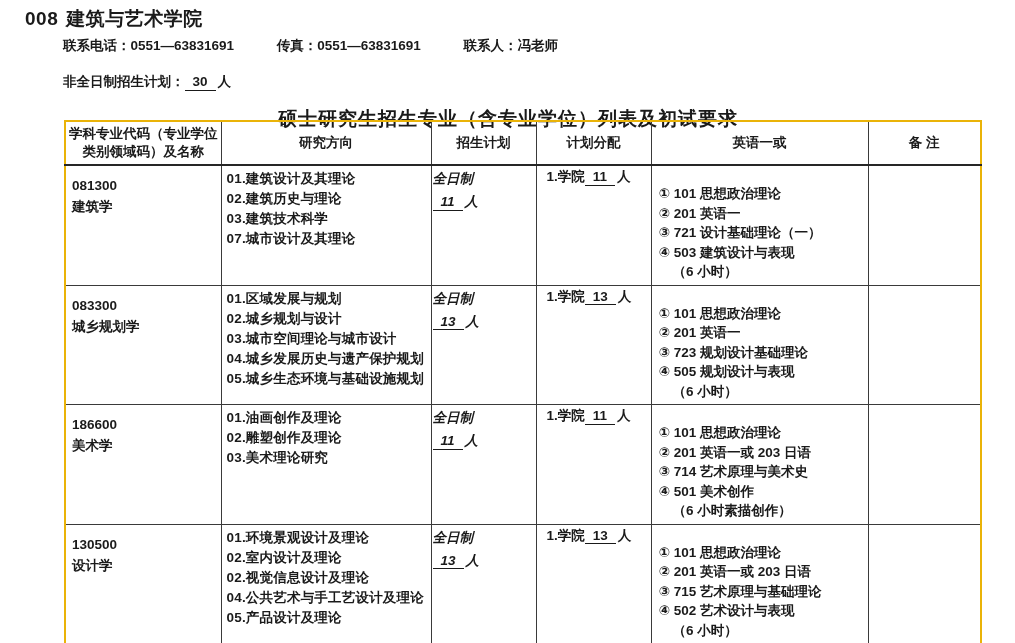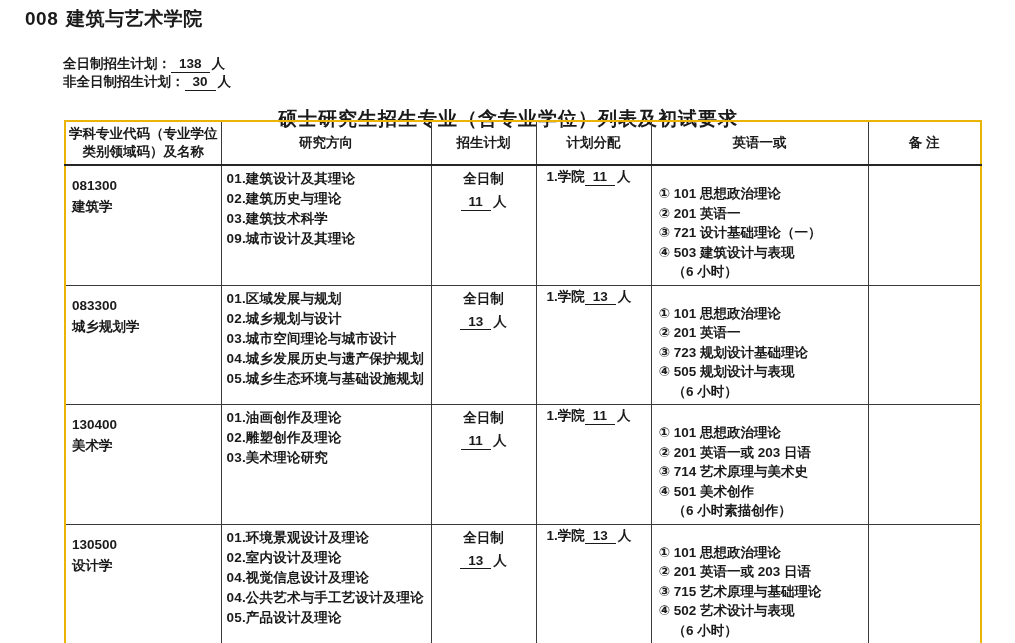--- a/index.html
+++ b/index.html
@@ -56,39 +56,41 @@
     height: 40px;
     border-bottom: 2px solid #262626;
     text-align: center; vertical-align: middle;
     padding: 1px 2px; line-height: 18px;
   }
   .adm tbody tr { height: 112px; }
   .adm td { vertical-align: top; }
 
   .cell-code { padding: 9px 6px; line-height: 21px; }
   .cell-dir  { padding: 3px 4px 3px 5px; line-height: 20px; letter-spacing: 0.2px; }
-  .cell-plan { text-align: center; vertical-align: middle; line-height: 23px; }
+  .cell-plan { text-align: left; vertical-align: middle; line-height: 23px; font-style: italic; }
   .cell-alloc{ vertical-align: middle; padding-left: 10px; line-height: 20px; }
   .cell-subj { padding: 18px 4px 3px 7px; line-height: 19.5px; }
   .cell-note { }
   .dur-line { padding-left: 14px; }
 </style>
 </head>
 <body>
 
 <div class="doc">
 
   <div class="college-title">
     <span class="code">008</span><span>建筑与艺术学院</span>
   </div>
 
-
-  <div class="meta-line line-fulltime">
-    <span>全日制招生计划：</span><span class="u">138</span><span class="unit">人</span>
+  <div class="meta-line line-contact">
+    <span class="seg seg-phone"><span>联系电话：</span><span>0551—63831691</span></span>
+    <span class="seg seg-fax"><span>传真：</span><span>0551—63831691</span></span>
+    <span class="seg"><span>联系人：</span><span>冯老师</span></span>
   </div>
+
 
   <div class="meta-line line-parttime">
     <span>非全日制招生计划：</span><span class="u">30</span><span class="unit">人</span>
   </div>
 
   <div class="table-title">硕士研究生招生专业（含专业学位）列表及初试要求</div>
 
   <table class="adm">
     <colgroup>
       <col style="width:156px">
@@ -112,21 +114,21 @@
 
       <tr>
         <td class="cell-code">
           <div>081300</div>
           <div>建筑学</div>
         </td>
         <td class="cell-dir">
           <div>01.建筑设计及其理论</div>
           <div>02.建筑历史与理论</div>
           <div>03.建筑技术科学</div>
-          <div>09.城市设计及其理论</div>
+          <div>07.城市设计及其理论</div>
         </td>
         <td class="cell-plan">
           <div>全日制</div>
           <div><span class="u">11</span><span class="unit">人</span></div>
         </td>
         <td class="cell-alloc">
           <span>1.学院</span><span class="u">11</span><span class="unit">人</span>
         </td>
         <td class="cell-subj">
           <div>① 101 思想政治理论</div>
@@ -162,21 +164,21 @@
           <div>② 201 英语一</div>
           <div>③ 723 规划设计基础理论</div>
           <div>④ 505 规划设计与表现</div>
           <div class="dur-line">（6 小时）</div>
         </td>
         <td class="cell-note"></td>
       </tr>
 
       <tr>
         <td class="cell-code">
-          <div>130400</div>
+          <div>186600</div>
           <div>美术学</div>
         </td>
         <td class="cell-dir">
           <div>01.油画创作及理论</div>
           <div>02.雕塑创作及理论</div>
           <div>03.美术理论研究</div>
         </td>
         <td class="cell-plan">
           <div>全日制</div>
           <div><span class="u">11</span><span class="unit">人</span></div>
@@ -195,21 +197,21 @@
       </tr>
 
       <tr>
         <td class="cell-code">
           <div>130500</div>
           <div>设计学</div>
         </td>
         <td class="cell-dir">
           <div>01.环境景观设计及理论</div>
           <div>02.室内设计及理论</div>
-          <div>04.视觉信息设计及理论</div>
+          <div>02.视觉信息设计及理论</div>
           <div>04.公共艺术与手工艺设计及理论</div>
           <div>05.产品设计及理论</div>
         </td>
         <td class="cell-plan">
           <div>全日制</div>
           <div><span class="u">13</span><span class="unit">人</span></div>
         </td>
         <td class="cell-alloc">
           <span>1.学院</span><span class="u">13</span><span class="unit">人</span>
         </td>

